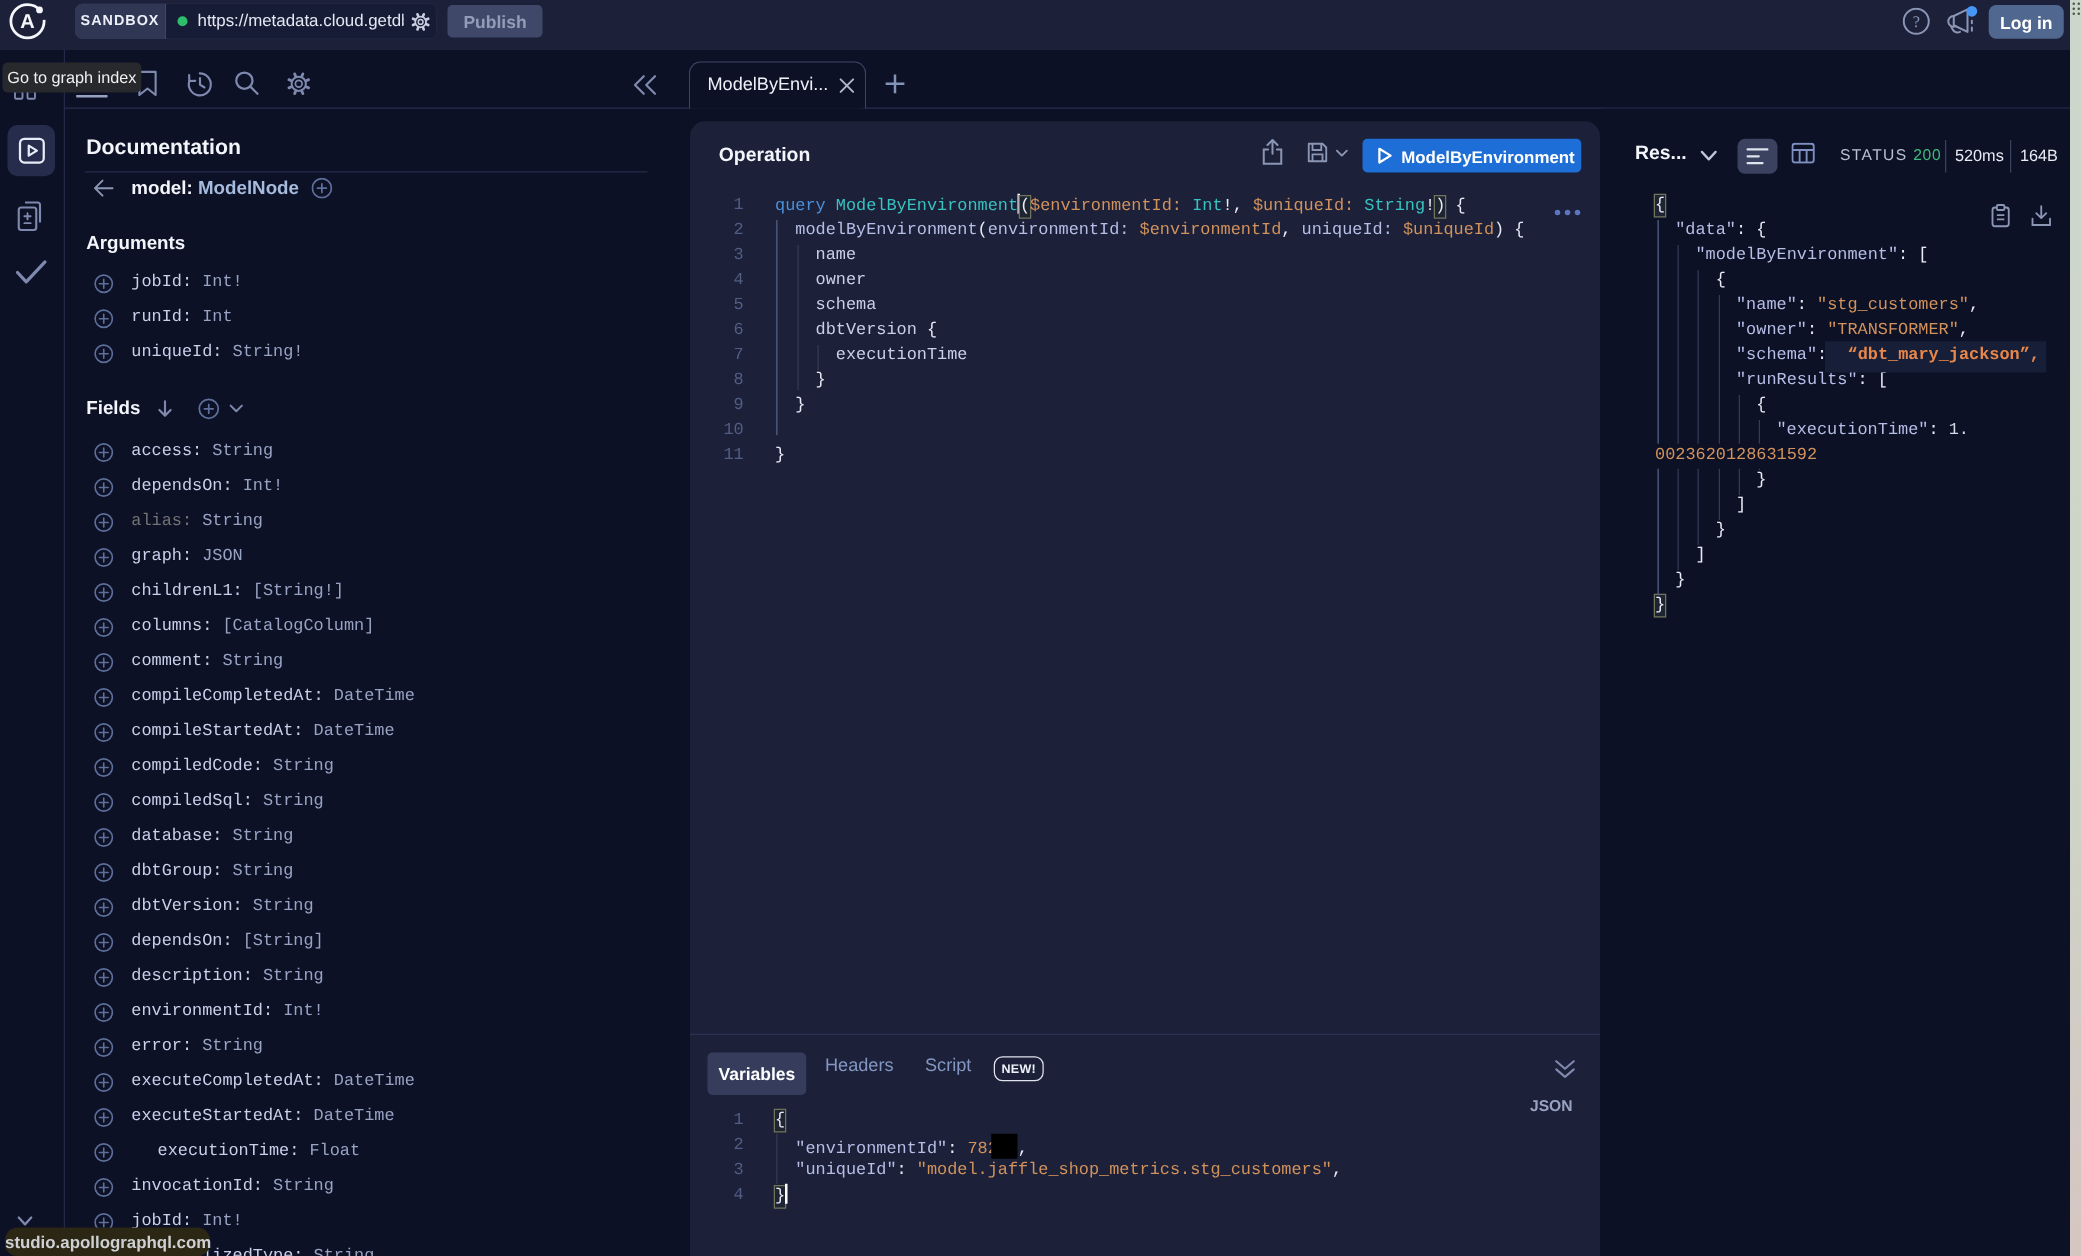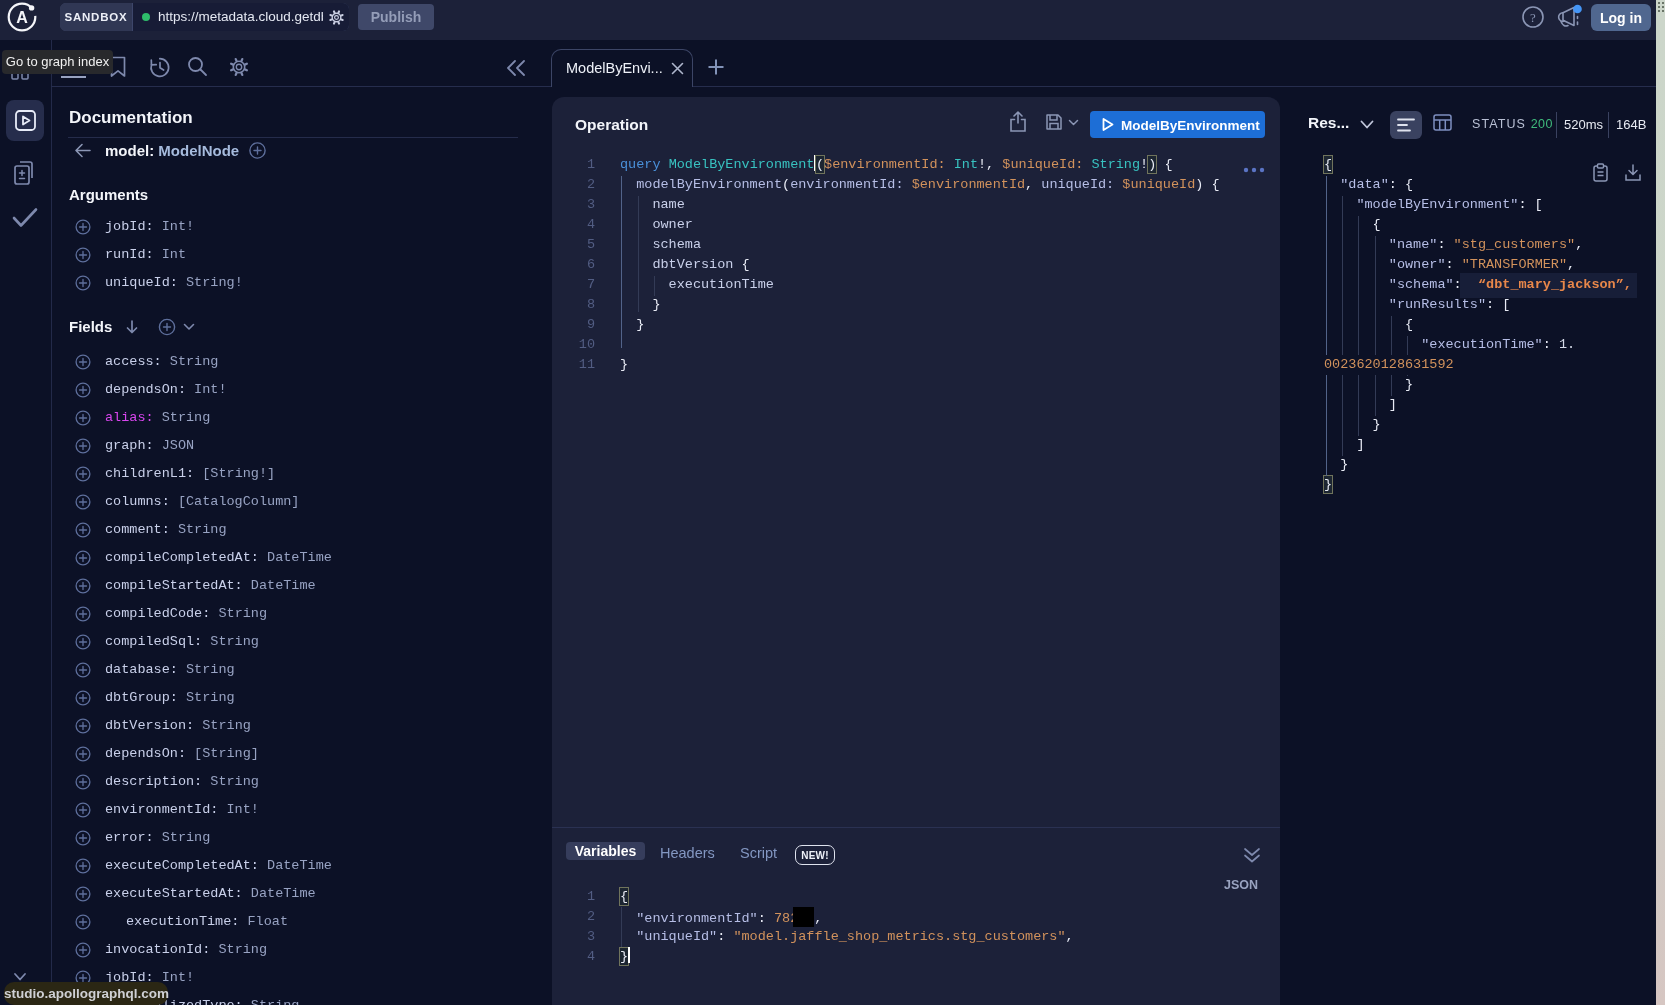--- a/index.html
+++ b/index.html
@@ -136,21 +136,21 @@
 <div style="position:absolute;left:105px;top:352px;font:13.5px 'Liberation Mono',monospace;line-height:20px;white-space:pre;"><span style="color:#c9d0ea">access:</span><span style="color:#98a3c3"> String</span></div>
 <svg style="position:absolute;left:75px;top:382px;width:16px;height:16px;" viewBox="0 0 16 16" fill="none">
     <circle cx="8" cy="8" r="6.9" stroke="#5e6f9c" stroke-width="1.3"></circle>
     <path d="M4.5 8h7M8 4.5v7" stroke="#5e6f9c" stroke-width="1.3" stroke-linecap="round"></path>
   </svg>
 <div style="position:absolute;left:105px;top:380px;font:13.5px 'Liberation Mono',monospace;line-height:20px;white-space:pre;"><span style="color:#c9d0ea">dependsOn:</span><span style="color:#98a3c3"> Int!</span></div>
 <svg style="position:absolute;left:75px;top:410px;width:16px;height:16px;" viewBox="0 0 16 16" fill="none">
     <circle cx="8" cy="8" r="6.9" stroke="#5e6f9c" stroke-width="1.3"></circle>
     <path d="M4.5 8h7M8 4.5v7" stroke="#5e6f9c" stroke-width="1.3" stroke-linecap="round"></path>
   </svg>
-<div style="position:absolute;left:105px;top:408px;font:13.5px 'Liberation Mono',monospace;line-height:20px;white-space:pre;"><span style="color:#d946ef">alias:</span><span style="color:#98a3c3"> String</span></div>
+<div style="position:absolute;left:105px;top:408px;font:13.5px 'Liberation Mono',monospace;line-height:20px;white-space:pre;"><span style="color:#737373">alias:</span><span style="color:#98a3c3"> String</span></div>
 <svg style="position:absolute;left:75px;top:438px;width:16px;height:16px;" viewBox="0 0 16 16" fill="none">
     <circle cx="8" cy="8" r="6.9" stroke="#5e6f9c" stroke-width="1.3"></circle>
     <path d="M4.5 8h7M8 4.5v7" stroke="#5e6f9c" stroke-width="1.3" stroke-linecap="round"></path>
   </svg>
 <div style="position:absolute;left:105px;top:436px;font:13.5px 'Liberation Mono',monospace;line-height:20px;white-space:pre;"><span style="color:#c9d0ea">graph:</span><span style="color:#98a3c3"> JSON</span></div>
 <svg style="position:absolute;left:75px;top:466px;width:16px;height:16px;" viewBox="0 0 16 16" fill="none">
     <circle cx="8" cy="8" r="6.9" stroke="#5e6f9c" stroke-width="1.3"></circle>
     <path d="M4.5 8h7M8 4.5v7" stroke="#5e6f9c" stroke-width="1.3" stroke-linecap="round"></path>
   </svg>
 <div style="position:absolute;left:105px;top:464px;font:13.5px 'Liberation Mono',monospace;line-height:20px;white-space:pre;"><span style="color:#c9d0ea">childrenL1:</span><span style="color:#98a3c3"> [String!]</span></div>
@@ -291,21 +291,21 @@
 <div style="position:absolute;left:620px;top:355px;font:13.5px 'Liberation Mono',monospace;line-height:20px;white-space:pre;"><span style="color:#e8ebf5">}</span></div>
 <div style="position:absolute;left:621px;top:176px;width:1px;height:172px;background:#526389;"></div>
 <div style="position:absolute;left:637.5px;top:196px;width:1px;height:116px;background:#333b56;"></div>
 <div style="position:absolute;left:654px;top:276px;width:1px;height:20px;background:#333b56;"></div>
 <svg style="position:absolute;left:1243px;top:166px;width:24px;height:8px;" viewBox="0 0 24 8" fill="none">
     <circle cx="3" cy="4" r="2.2" fill="#5b74c4"></circle>
     <circle cx="11" cy="4" r="2.2" fill="#5b74c4"></circle>
     <circle cx="19" cy="4" r="2.2" fill="#5b74c4"></circle>
   </svg>
 <div style="position:absolute;left:552px;top:827px;width:728px;height:1px;background:#2a3152;"></div>
-<div style="position:absolute;left:566px;top:842px;width:79px;height:18px;background:#363d5c;border-radius:4px;color:#fff;font-size:14px;font-weight:bold;display:flex;align-items:center;justify-content:center;">Variables</div>
+<div style="position:absolute;left:566px;top:842px;width:79px;height:34px;background:#363d5c;border-radius:4px;color:#fff;font-size:14px;font-weight:bold;display:flex;align-items:center;justify-content:center;">Variables</div>
 <div style="position:absolute;left:660px;top:845px;width:64px;height:20px;color:#8397c2;font-size:14.5px;">Headers</div>
 <div style="position:absolute;left:740px;top:845px;width:46px;height:20px;color:#8397c2;font-size:14.5px;">Script</div>
 <div style="position:absolute;left:795px;top:845px;width:40px;height:20px;border:1.3px solid #dfe3ee;border-radius:7px;color:#eef1f8;font-size:10px;font-weight:bold;display:flex;align-items:center;justify-content:center;letter-spacing:0.2px;">NEW!</div>
 <svg style="position:absolute;left:1243px;top:847px;width:18px;height:17px;" viewBox="0 0 18 17" fill="none">
     <path d="M2 2 L9 8 L16 2 M2 8.5 L9 14.5 L16 8.5" stroke="#7e89ad" stroke-width="1.7" stroke-linecap="round" stroke-linejoin="round"></path>
   </svg>
 <div style="position:absolute;left:1224px;top:878px;width:40px;height:16px;color:#99a3c0;font-size:12.5px;font-weight:bold;">JSON</div>
 <div style="position:absolute;left:552px;top:887px;width:43px;height:20px;color:#525d83;font:13.5px 'Liberation Mono',monospace;line-height:20px;text-align:right;">1</div>
 <div style="position:absolute;left:552px;top:907px;width:43px;height:20px;color:#525d83;font:13.5px 'Liberation Mono',monospace;line-height:20px;text-align:right;">2</div>
 <div style="position:absolute;left:552px;top:927px;width:43px;height:20px;color:#525d83;font:13.5px 'Liberation Mono',monospace;line-height:20px;text-align:right;">3</div>

